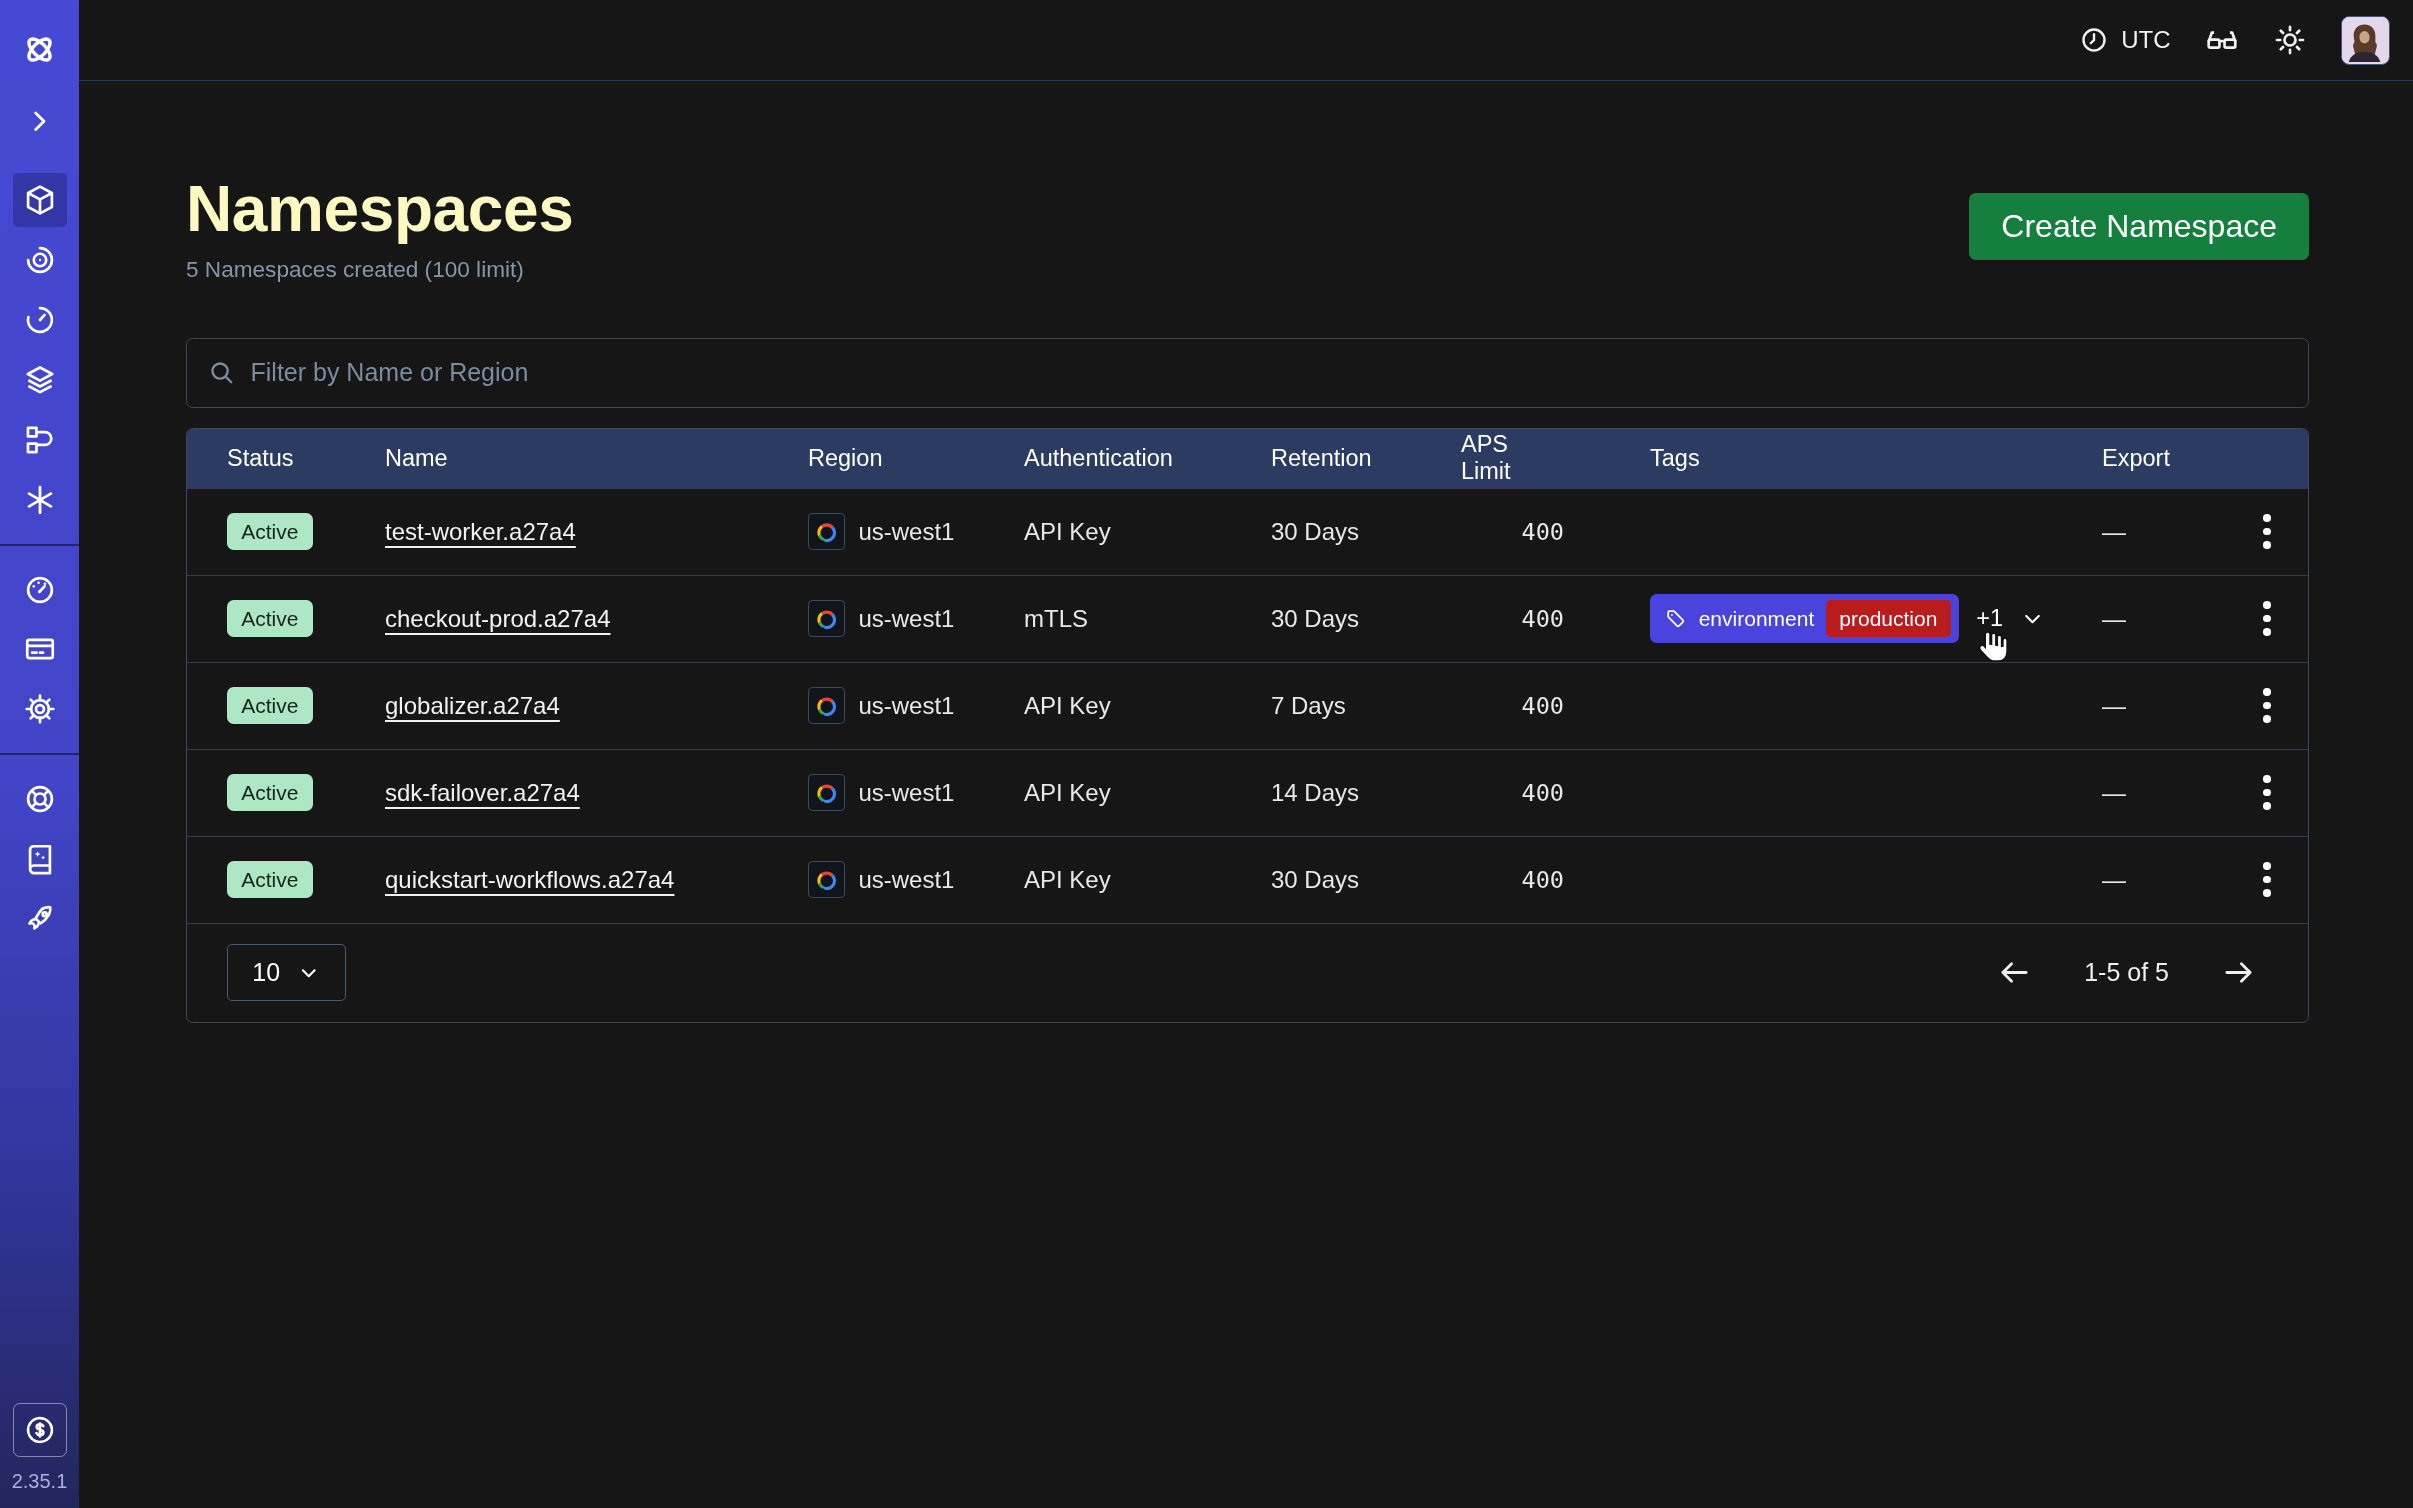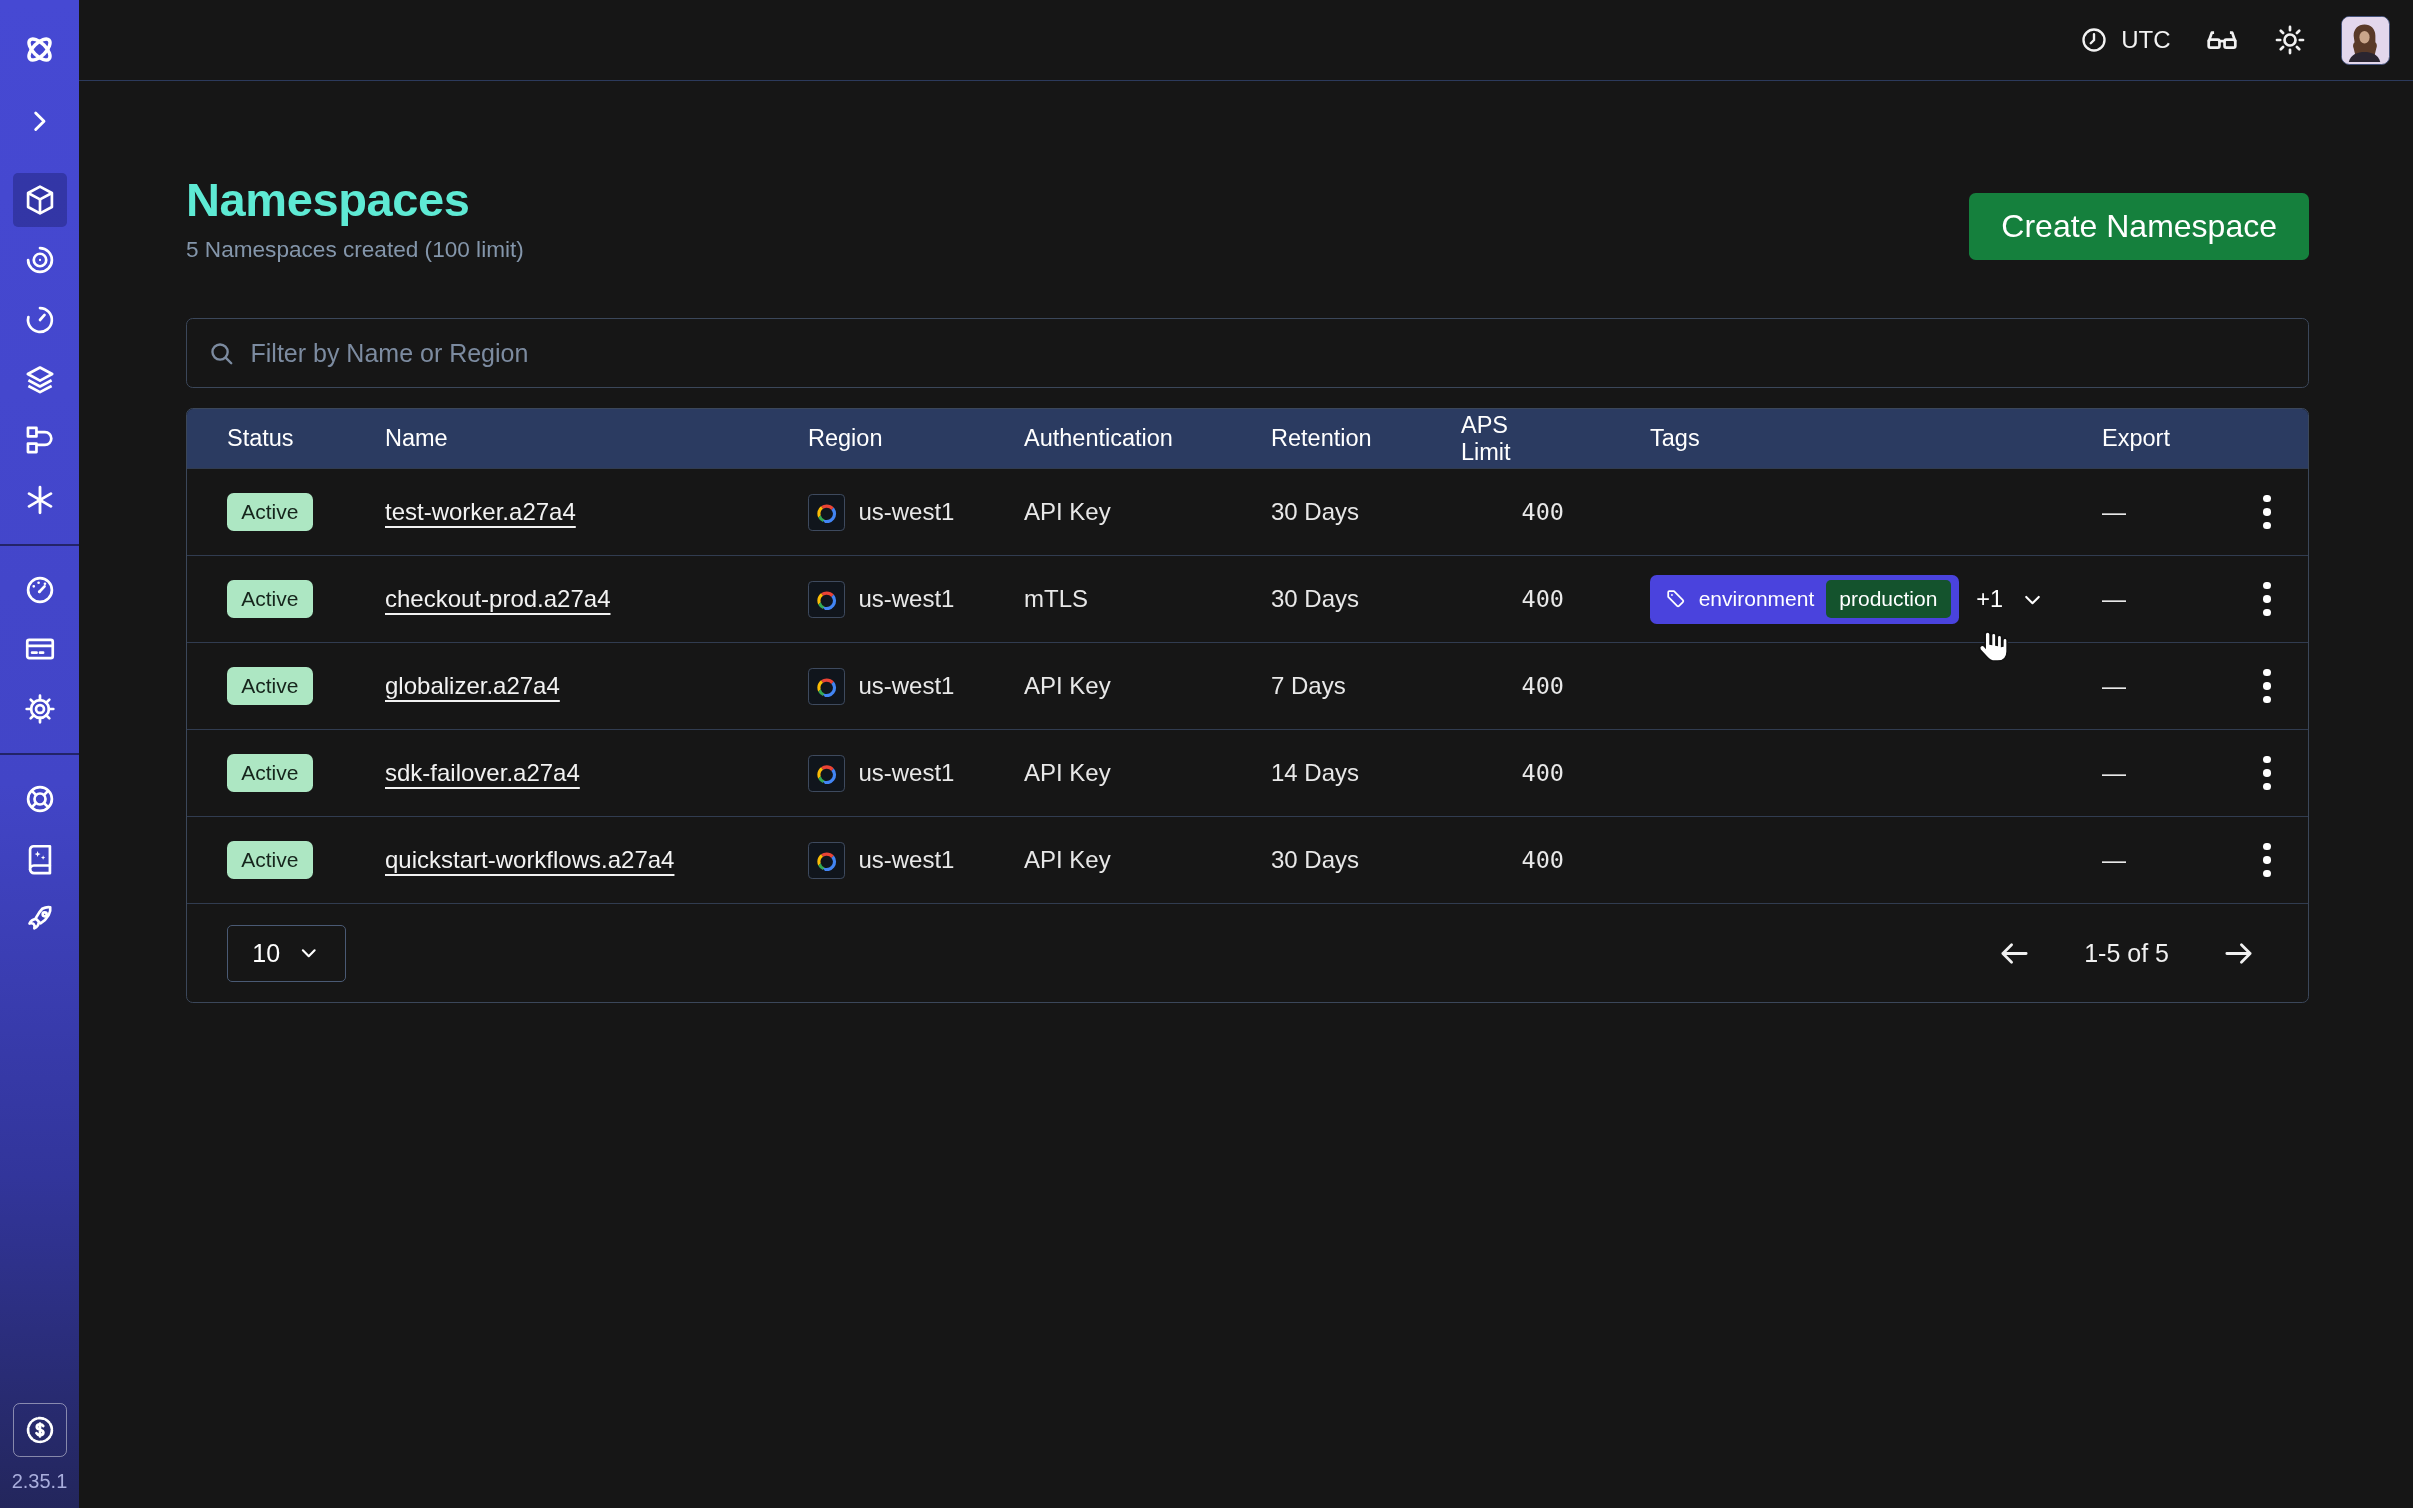--- a/index.html
+++ b/index.html
@@ -41,21 +41,21 @@
     background: #161616;
   }
   .tz-group { display:flex; align-items:center; gap: 11.7px; cursor:pointer; }
   .tz-label { font-size: 24px; color:#f2f2f2; }
   .top-icon { cursor:pointer; display:flex; align-items:center; }
   .avatar { width: 49px; height: 49px; border-radius: 8.4px; border: 1.7px solid #44527a; overflow:hidden; cursor:pointer; background:#e3d7ec; }
 
   .content { padding: 92px 104px 0 107px; }
 
   .title-row { display:flex; justify-content:space-between; align-items:flex-start; }
-  .page-title { font-size: 47px; font-weight: 600; color:#5eead4; letter-spacing: -0.4px; line-height:1.15; }
+  .page-title { font-size: 64px; font-weight: 600; color:#fef9c3; letter-spacing: -0.4px; line-height:1.15; }
   .page-subtitle { margin-top: 10px; font-size: 22.6px; color: #8496ab; }
   .create-btn {
     margin-top: 20px; height: 67px; padding: 0 32px;
     background: #15803d; color:#fff; font-size: 32px; font-weight: 500;
     border: none; border-radius: 6.7px; cursor: pointer;
     font-family: inherit;
   }
 
   .filter-bar {
     margin-top: 55px; height: 70px; width: 100%;
@@ -93,21 +93,21 @@
   .ns-link { color:#f2f2f2; text-decoration: underline; text-underline-offset: 5.9px; text-decoration-thickness: 1.7px; cursor:pointer; }
   .gcp-box { width: 37px; height: 37px; border: 1.7px solid #3e4a5e; border-radius: 4.2px; display:flex; align-items:center; justify-content:center; background:#10151c; }
   .mono { font-family: "DejaVu Sans Mono", monospace; font-size: 23.5px; }
 
   .tag-group { display:flex; align-items:center; gap: 17px; }
   .tag-pill {
     display:flex; align-items:center; gap: 11.7px;
     background: #4a43dd; border-radius: 6.7px; height: 49px; padding: 0 8.4px 0 15px;
     color:#fff; font-size: 21px; cursor:pointer;
   }
-  .tag-val { background: #14532d; border-radius: 5px; padding: 6.7px 13.4px; }
+  .tag-val { background: #b91c1c; border-radius: 5px; padding: 6.7px 13.4px; }
   .tag-more { font-size: 23.5px; color:#fff; }
 
   .kebab { display:flex; flex-direction:column; gap: 5.9px; cursor:pointer; padding: 6.7px; }
   .kebab i { width: 7.5px; height: 7.5px; border-radius: 50%; background: #fff; }
 
   .page-size {
     width: 119px; height: 57px; border: 1.7px solid #4a5a74; border-radius: 5px;
     display:flex; align-items:center; justify-content:center; gap: 17px;
     font-size: 25px; color:#fff; cursor:pointer; background:transparent;
   }

